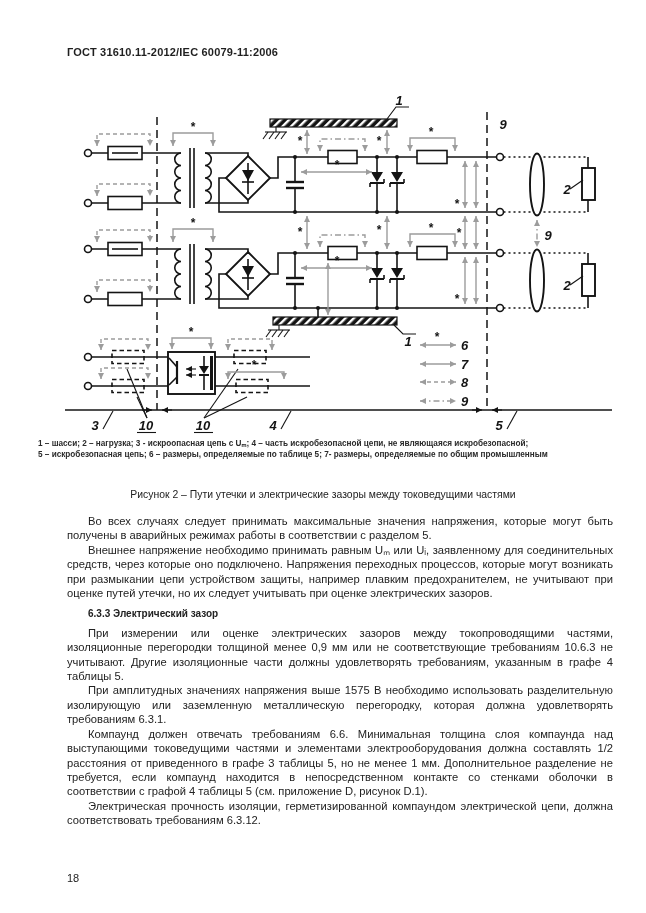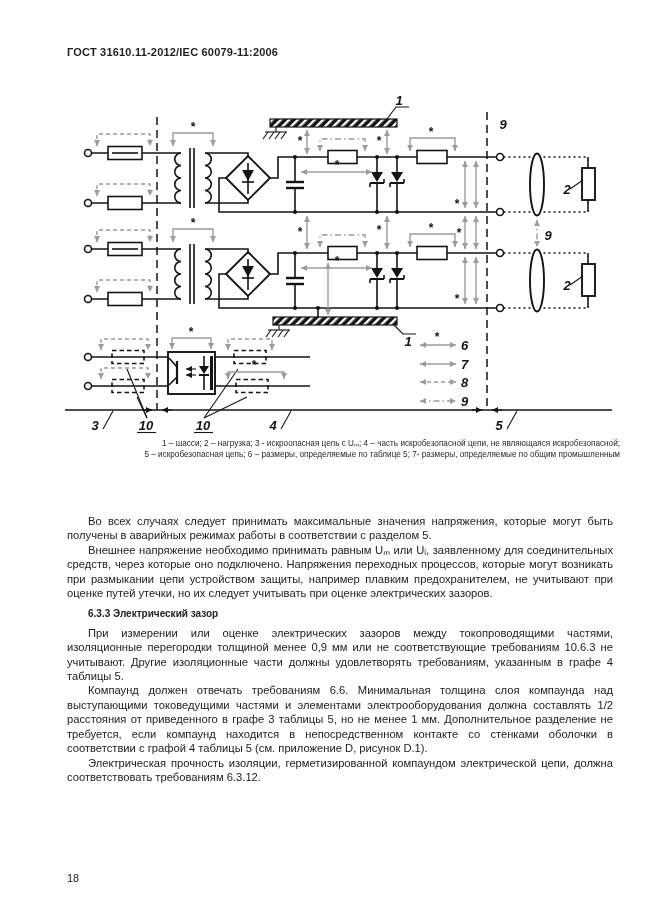--- a/index.html
+++ b/index.html
@@ -6,22 +6,22 @@
   .page{
     position:relative;width:646px;height:913px;background:#ffffff;
     font-family:"Liberation Sans",sans-serif;color:#1f1f1f;overflow:hidden;
     margin:0 auto;
   }
   .doc-header{
     position:absolute;left:67px;top:46px;font-size:11px;font-weight:bold;letter-spacing:.2px;
   }
   .fig-svg{position:absolute;left:0;top:0;}
   .caption{
-    position:absolute;left:38px;right:26px;top:438px;text-align:right;
-    font-size:8.2px;line-height:11px;color:#2a2a2a;
+    position:absolute;left:38px;right:26px;top:438px;text-align:left;
+    font-size:8.2px;line-height:11px;color:#2a2a2a;font-weight:bold;
   }
   .fig-title{
     position:absolute;left:38px;right:38px;top:489px;text-align:center;font-size:10.4px;color:#222;
   }
   .bodytext{
     position:absolute;left:67px;top:514px;width:546px;
     font-size:11.2px;line-height:14.4px;text-align:justify;color:#222;
   }
   .bodytext p{margin:0;text-indent:21px;}
   .bodytext h3{margin:7px 0 4px 0;font-size:10px;font-weight:bold;text-indent:21px;text-align:left;}
@@ -376,25 +376,27 @@
       <line class="thin" x1="507" y1="429" x2="517" y2="411"></line>
       <text class="lbl" x="499" y="430" text-anchor="middle">5</text>
     </g>
   </svg>
 
   <div class="caption">
     <div>1 – шасси; 2 – нагрузка; 3 - искроопасная цепь с Uₘ; 4 – часть искробезопасной цепи, не являющаяся искробезопасной;</div>
     <div>5 – искробезопасная цепь; 6 – размеры, определяемые по таблице 5; 7- размеры, определяемые по общим промышленным</div>
   </div>
 
+  <div class="fig-title">Рисунок 2 – Пути утечки и электрические зазоры между токоведущими частями</div>
 
   <div class="bodytext">
     <p>Во всех случаях следует принимать максимальные значения напряжения, которые могут быть получены в аварийных режимах работы в соответствии с разделом 5.</p>
     <p>Внешнее напряжение необходимо принимать равным Uₘ или Uᵢ, заявленному для соединительных средств, через которые оно подключено. Напряжения переходных процессов, которые могут возникать при размыкании цепи устройством защиты, например плавким предохранителем, не учитывают при оценке путей утечки, но их следует учитывать при оценке электрических зазоров.</p>
     <h3>6.3.3 Электрический зазор</h3>
     <p>При измерении или оценке электрических зазоров между токопроводящими частями, изоляционные перегородки толщиной менее 0,9 мм или не соответствующие требованиям 10.6.3 не учитывают. Другие изоляционные части должны удовлетворять требованиям, указанным в графе 4 таблицы 5.</p>
+    <p>При амплитудных значениях напряжения выше 1575 В необходимо использовать разделительную изолирующую или заземленную металлическую перегородку, которая должна удовлетворять требованиям 6.3.1.</p>
     <p>Компаунд должен отвечать требованиям 6.6. Минимальная толщина слоя компаунда над выступающими токоведущими частями и элементами электрооборудования должна составлять 1/2 расстояния от приведенного в графе 3 таблицы 5, но не менее 1 мм. Дополнительное разделение не требуется, если компаунд находится в непосредственном контакте со стенками оболочки в соответствии с графой 4 таблицы 5 (см. приложение D, рисунок D.1).</p>
     <p>Электрическая прочность изоляции, герметизированной компаундом электрической цепи, должна соответствовать требованиям 6.3.12.</p>
   </div>
 
   <div class="page-num">18</div>
 
 </div>
 
 </body></html>

